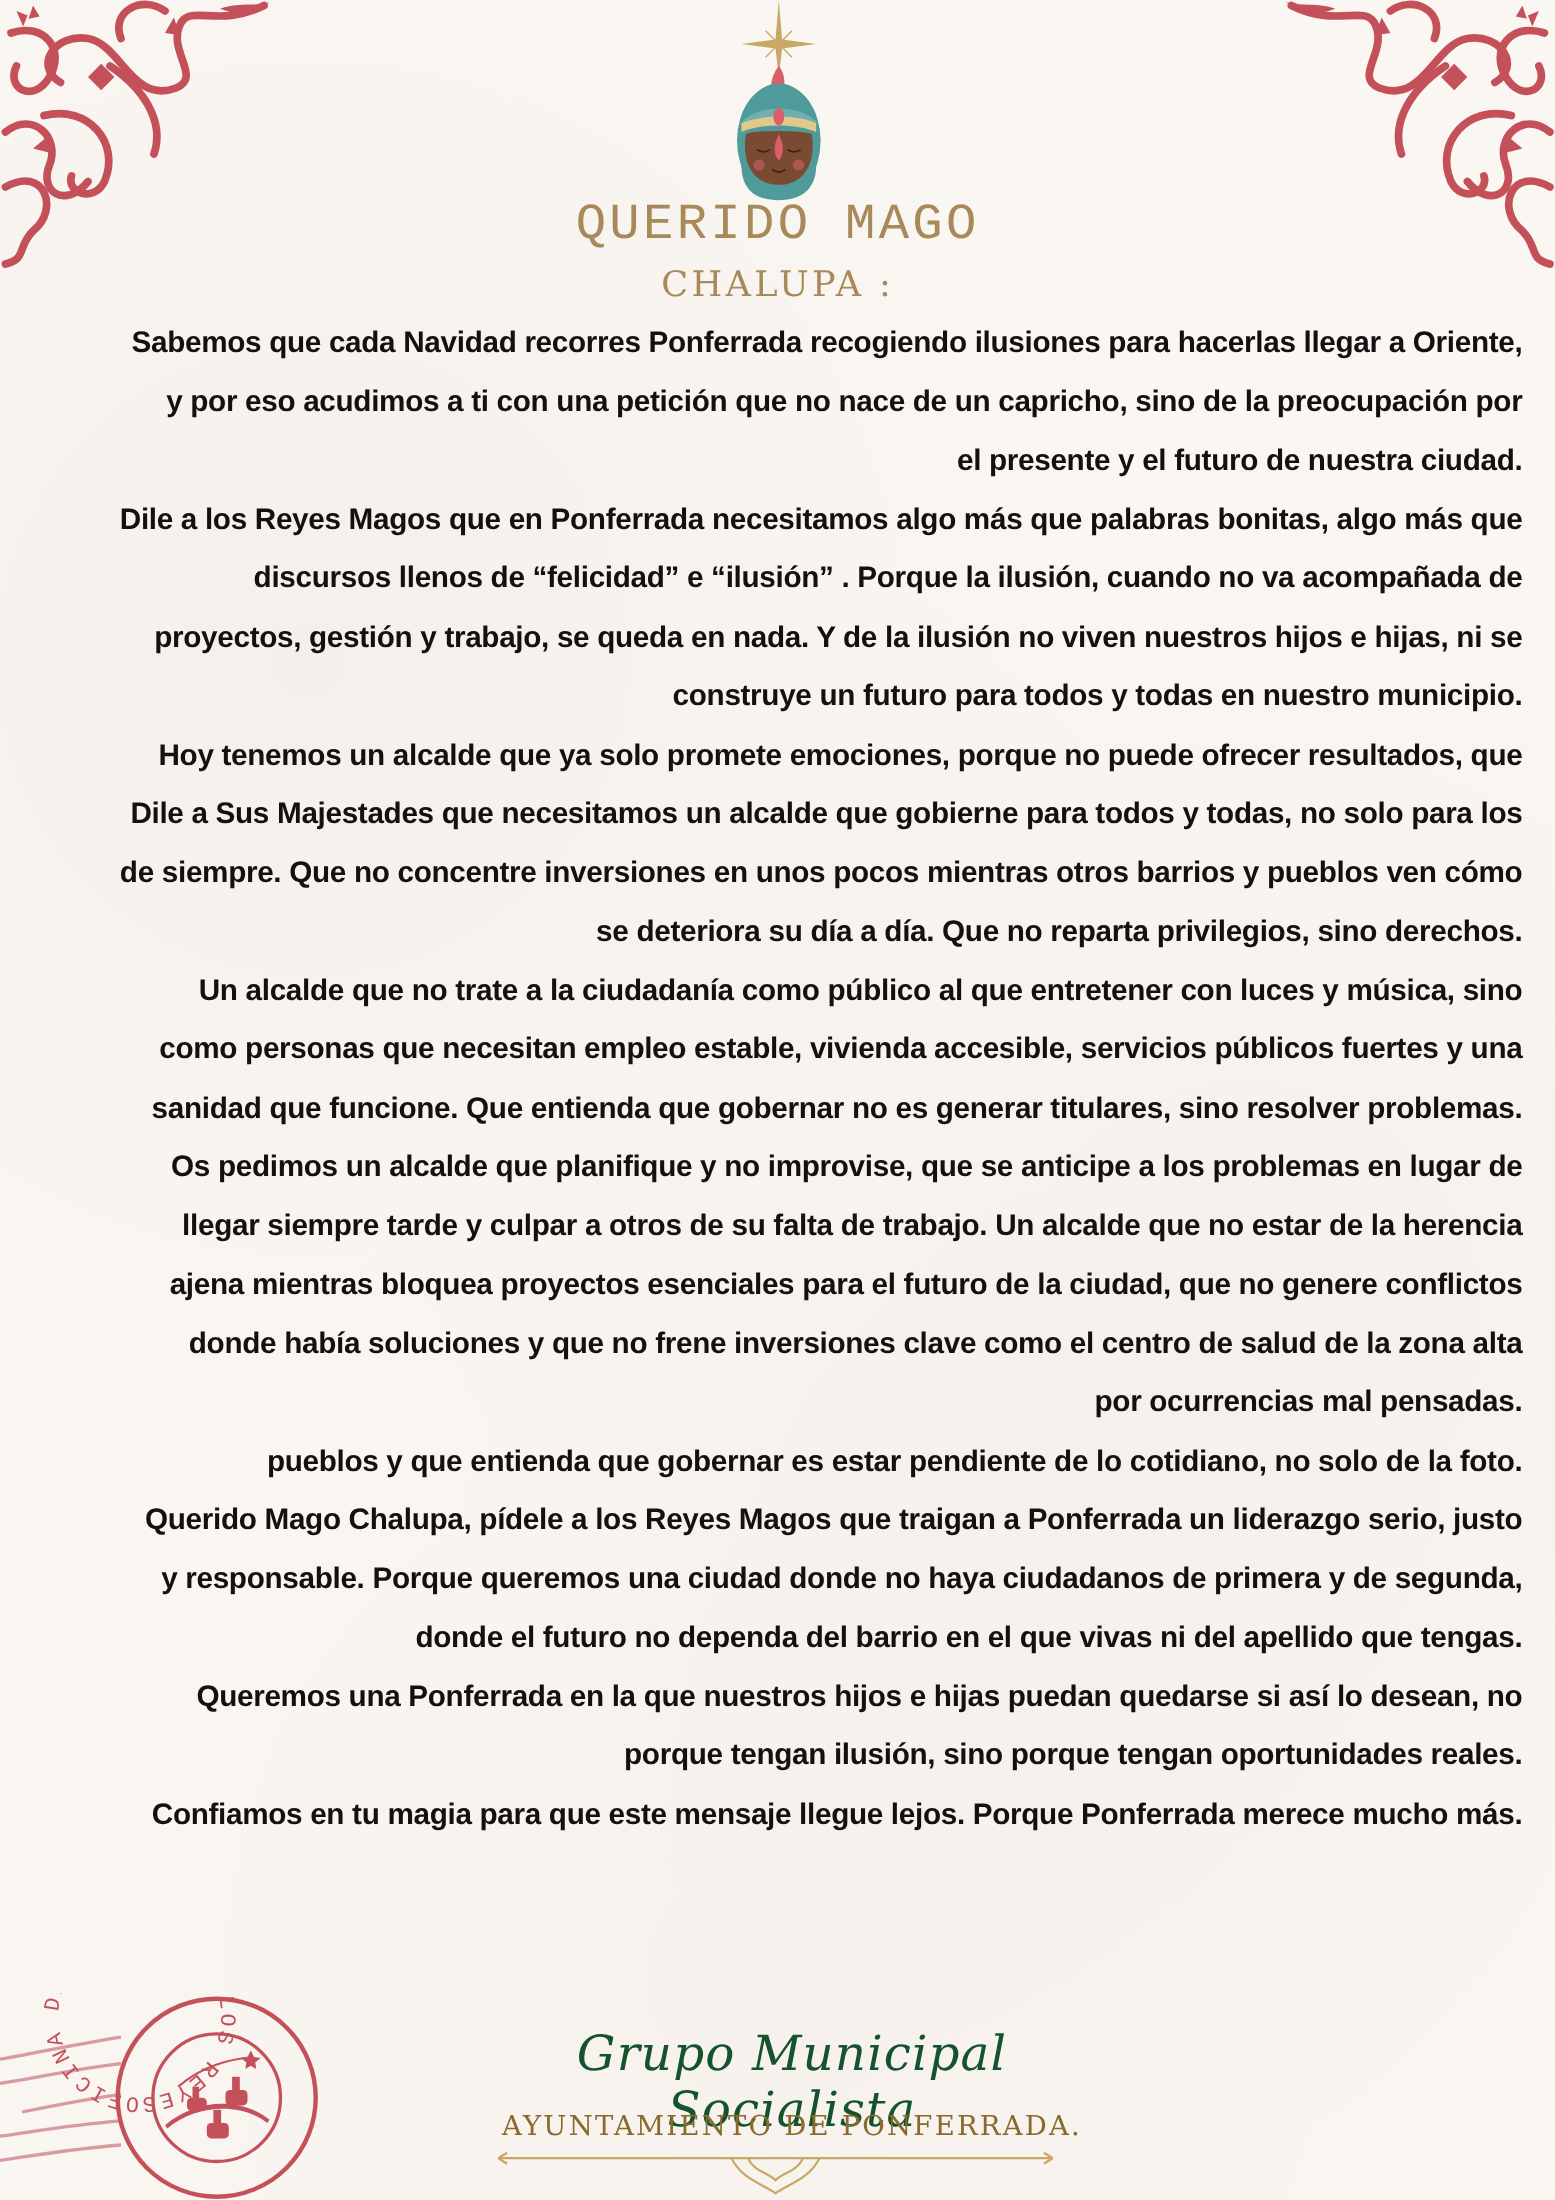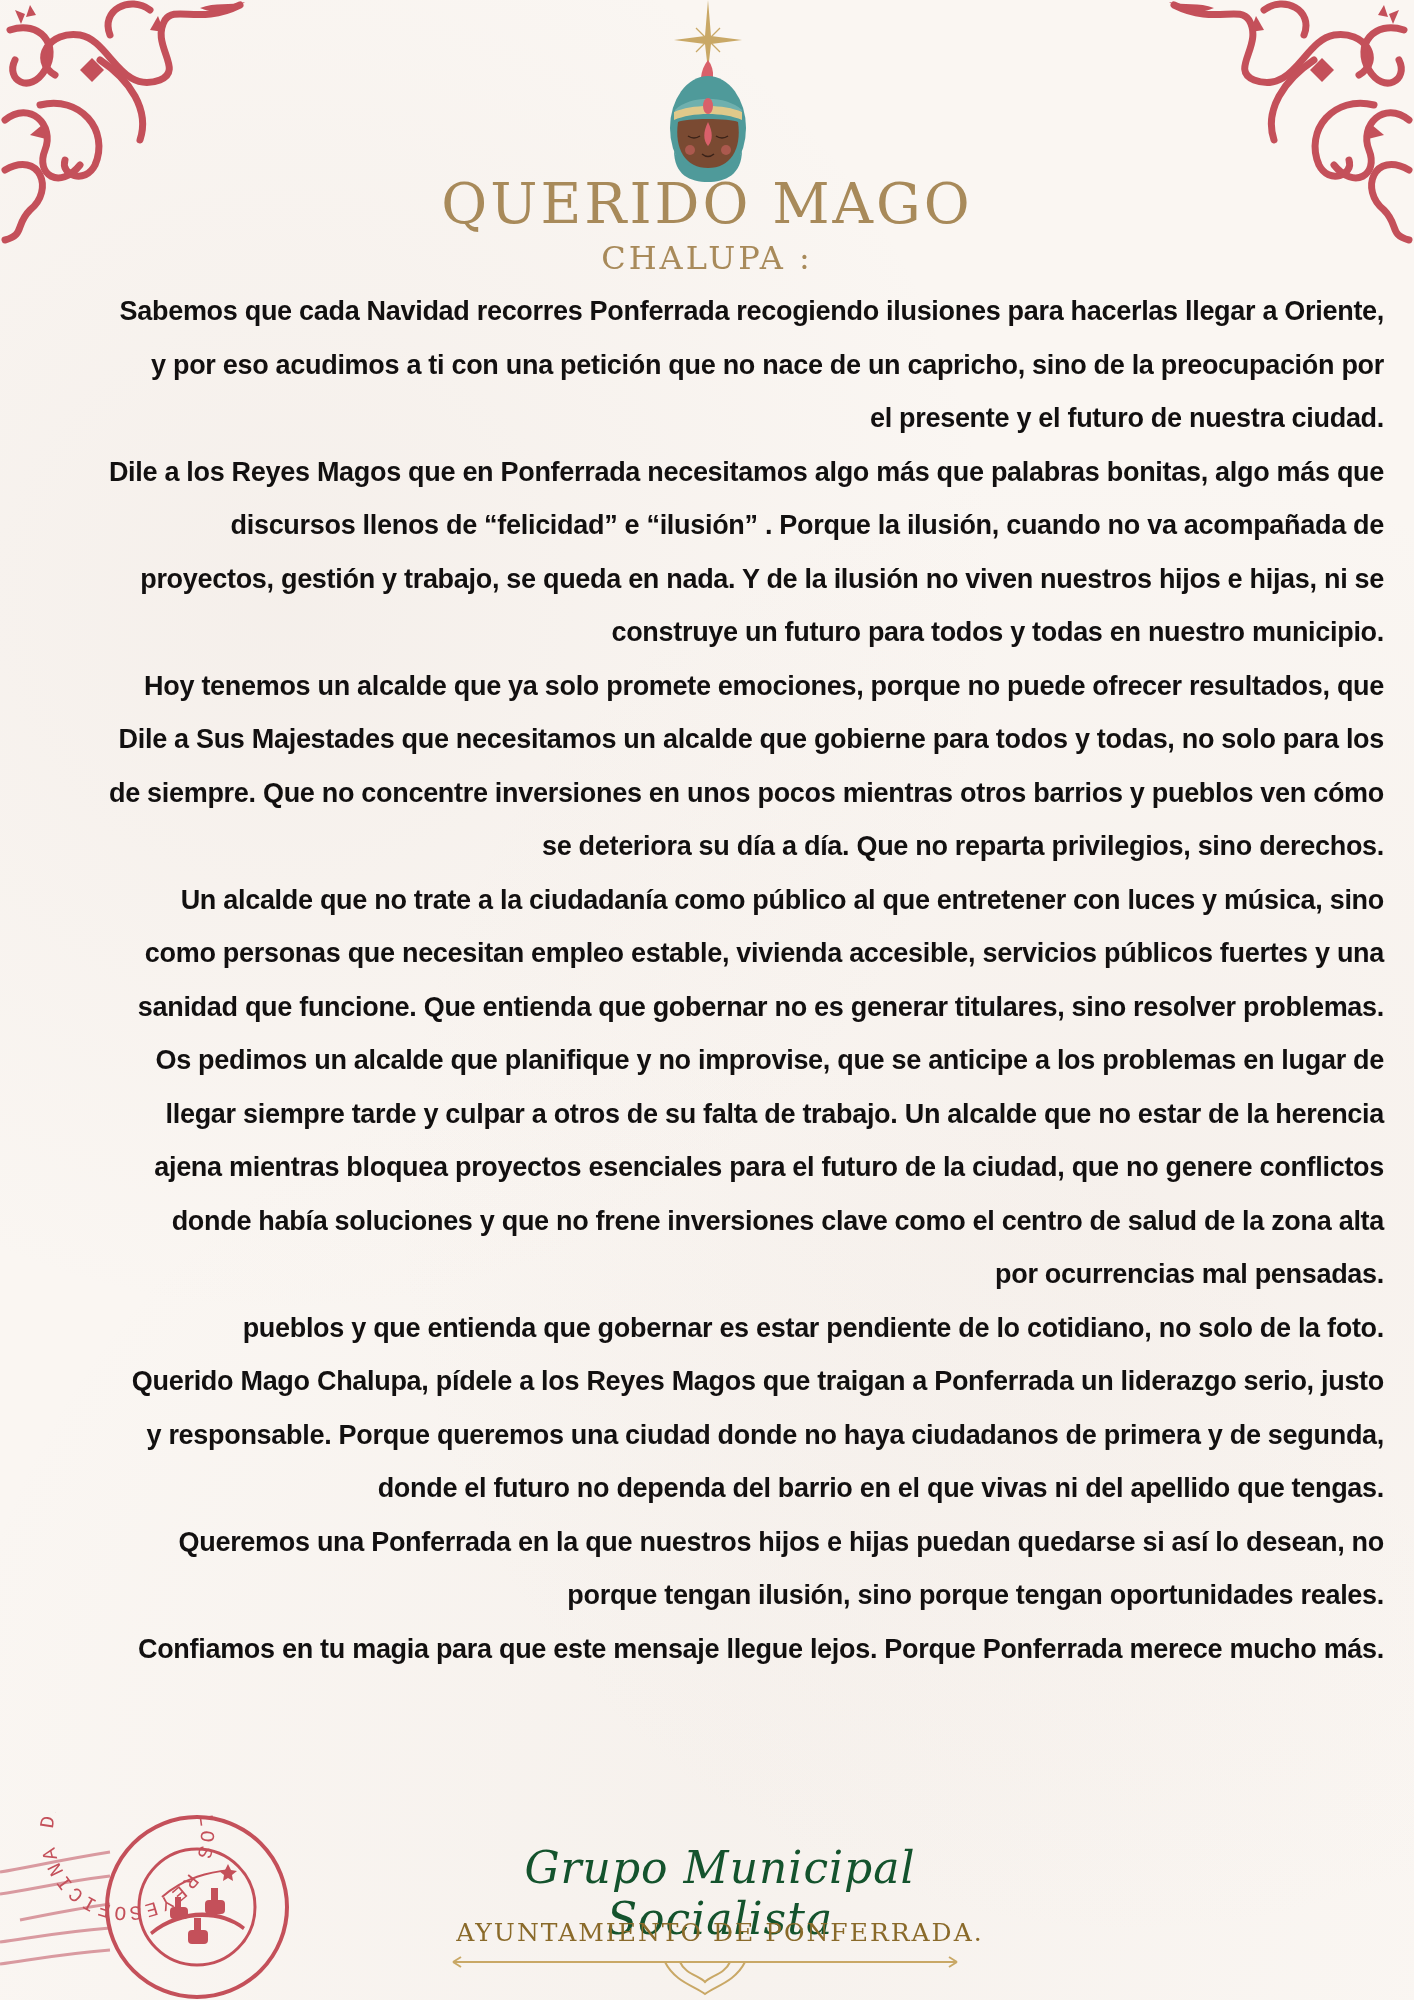--- a/index.html
+++ b/index.html
@@ -14,21 +14,21 @@
   }
   .abs { position: absolute; }
   .corner { position: absolute; width: 250px; height: 245px; }
   .corner.tl { left: 0; top: 0; }
   .corner.tr { right: 0; top: 0; transform: scaleX(-1); }
   .title {
     position: absolute; left: 0; width: 1414px; text-align: center;
     font-family: "DejaVu Serif", serif; color: #a88a5a;
     letter-spacing: 3px; font-weight: normal;
   }
-  .title.l1 { top: 176px; font-size: 56px; line-height: 56px; }
+  .title.l1 { top: 176px; font-size: 46px; line-height: 56px; font-family: Liberation Mono, monospace; }
   .title.l2 { top: 230px; font-size: 32px; line-height: 56px; }
   .body-text {
     position: absolute; left: 30px; top: 285px; width: 1354px;
     text-align: right;
     font-family: "Liberation Sans Narrow", "Liberation Sans", sans-serif;
     font-size: 27px; line-height: 53.5px; color: #121010;
     font-weight: bold; letter-spacing: -0.3px;
   }
   .body-text .line { display: block; white-space: nowrap; }
   .sig-script {

